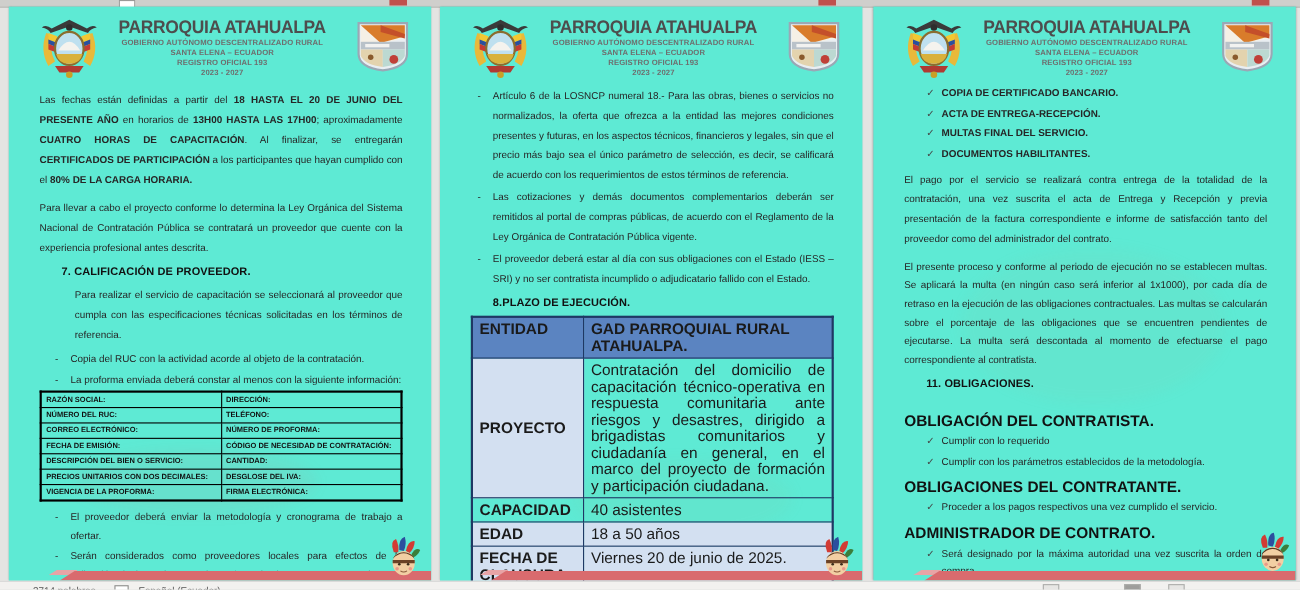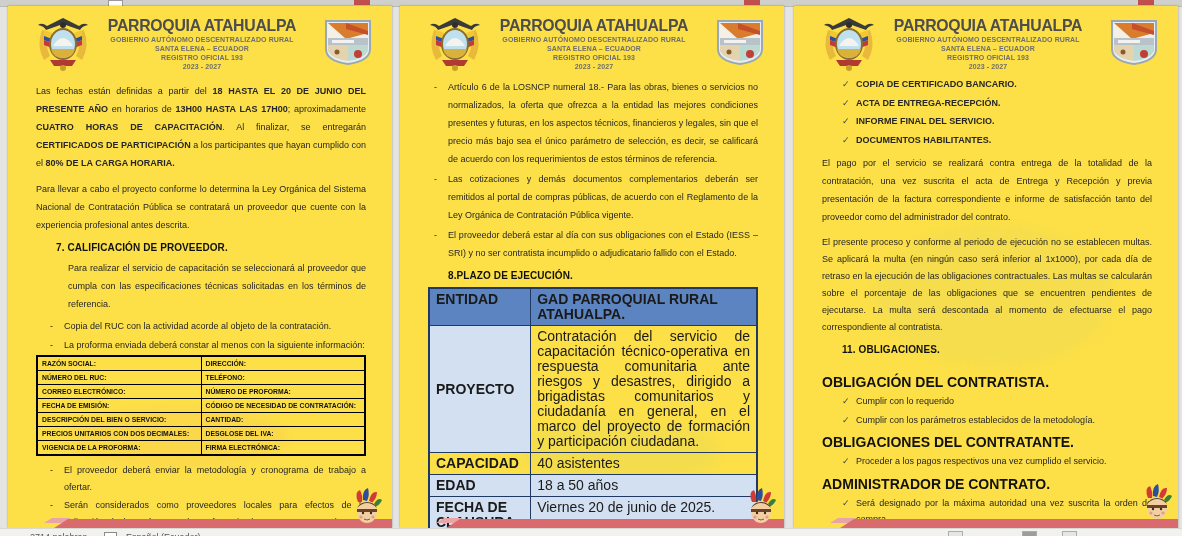--- a/index.html
+++ b/index.html
@@ -1,21 +1,21 @@
 <!DOCTYPE html>
 <html><head>
 <meta charset="utf-8">
 <style>
   html,body{margin:0;padding:0;}
   body{width:1182px;height:536px;overflow:hidden;background:#e4e4e2;font-family:"Liberation Sans",sans-serif;position:relative;}
   .top-strip{position:absolute;left:0;top:0;width:1182px;height:6px;background:#cfcfcc;border-bottom:1px solid #b9b9b6;}
   .corner-marker{position:absolute;left:108px;top:0;width:13px;height:11px;background:#fff;border:1px solid #9a9a98;}
   .red-sliver{position:absolute;top:0;height:5px;width:16px;background:#c0504d;}
   .pages{position:absolute;left:0;top:6px;width:1182px;height:522px;}
-  .page{position:absolute;top:0;height:522px;width:384px;background:#fde047;box-shadow:0 0 2px rgba(0,0,0,.35);overflow:hidden;}
+  .page{position:absolute;top:0;height:522px;width:384px;background:#5eead4;box-shadow:0 0 2px rgba(0,0,0,.35);overflow:hidden;}
   #page1{left:8px;} #page2{left:400px;} #page3{left:794px;}
   
   .doc-header{position:relative;height:64px;margin:10px 18px 2px 18px;}
   .head-text{position:absolute;left:70px;right:66px;top:0;text-align:center;}
   .head-title{font-size:16.5px;font-weight:bold;color:#4d4d4d;letter-spacing:-.3px;transform:scaleX(.96);white-space:nowrap;}
   .head-sub{font-size:7px;font-weight:bold;color:#6e6e6e;line-height:9px;letter-spacing:.1px;}
   .logo-left{position:absolute;left:8px;top:0;}
   .logo-right{position:absolute;right:0;top:2px;}
   
   .content{position:absolute;left:28px;right:26px;top:76px;color:#262626;}
@@ -232,21 +232,21 @@
         </div>
       <div class="h-num">8.PLAZO DE EJECUCIÓN.</div>
       <table class="t2">
         <tbody>
             <tr class="hdr">
           <td class="c1">ENTIDAD</td>
           <td>GAD PARROQUIAL RURAL ATAHUALPA.</td>
         </tr>
         <tr>
           <td class="c1 shade" style="vertical-align:middle;">PROYECTO</td>
-          <td class="just">Contratación del servicio de capacitación técnico-operativa en respuesta comunitaria ante riesgos y desastres, dirigido a brigadistas comunitarios y ciudadanía en general, en el marco del proyecto de formación y participación ciudadana.</td>
+          <td class="just">Contratación del domicilio de capacitación técnico-operativa en respuesta comunitaria ante riesgos y desastres, dirigido a brigadistas comunitarios y ciudadanía en general, en el marco del proyecto de formación y participación ciudadana.</td>
         </tr>
         <tr>
           <td class="c1">CAPACIDAD</td>
           <td>40 asistentes</td>
         </tr>
         <tr>
           <td class="c1 shade">EDAD</td>
           <td class="shade">18 a 50 años</td>
         </tr>
         <tr>
@@ -322,21 +322,21 @@
       <div class="li chk">
           <span class="mk">✓</span>
           <span>COPIA DE CERTIFICADO BANCARIO.</span>
         </div>
       <div class="li chk">
           <span class="mk">✓</span>
           <span>ACTA DE ENTREGA-RECEPCIÓN.</span>
         </div>
       <div class="li chk">
           <span class="mk">✓</span>
-          <span>INFORME FINAL DEL SERVICIO.</span>
+          <span>MULTAS FINAL DEL SERVICIO.</span>
         </div>
       <div class="li chk" style="margin-bottom:6px;">
           <span class="mk">✓</span>
           <span>DOCUMENTOS HABILITANTES.</span>
         </div>
       <p class="para">El pago por el servicio se realizará contra entrega de la totalidad de la contratación, una vez suscrita el acta de Entrega y Recepción y previa presentación de la factura correspondiente e informe de satisfacción tanto del proveedor como del administrador del contrato.</p>
       <p class="para" style="line-height:17px;">El presente proceso y conforme al periodo de ejecución no se establecen multas. Se aplicará la multa (en ningún caso será inferior al 1x1000), por cada día de retraso en la ejecución de las obligaciones contractuales. Las multas se calcularán sobre el porcentaje de las obligaciones que se encuentren pendientes de ejecutarse. La multa será descontada al momento de efectuarse el pago correspondiente al contratista.</p>
       <div class="h-num" style="margin-bottom:19px;">11. OBLIGACIONES.</div>
       <div class="subhead">OBLIGACIÓN DEL CONTRATISTA.</div>
       <div class="li chk normal">

